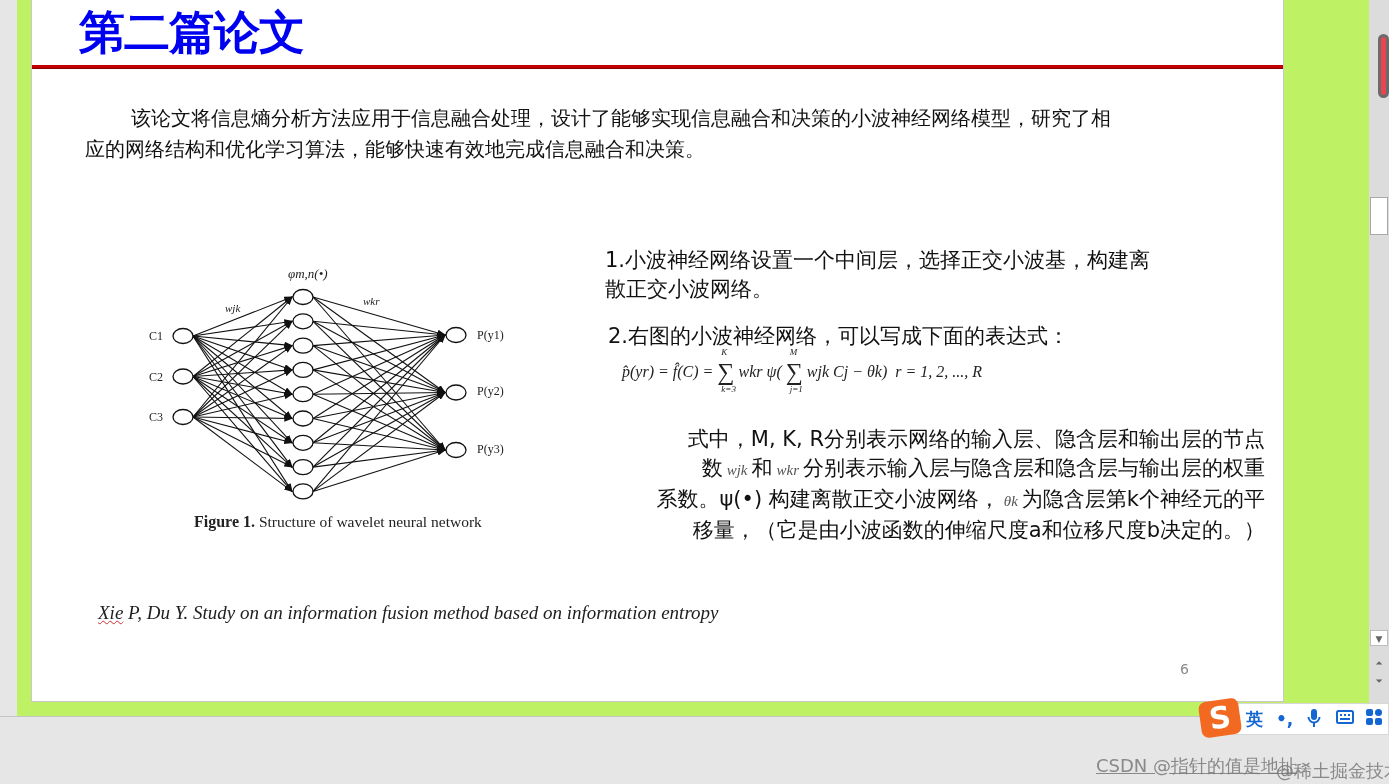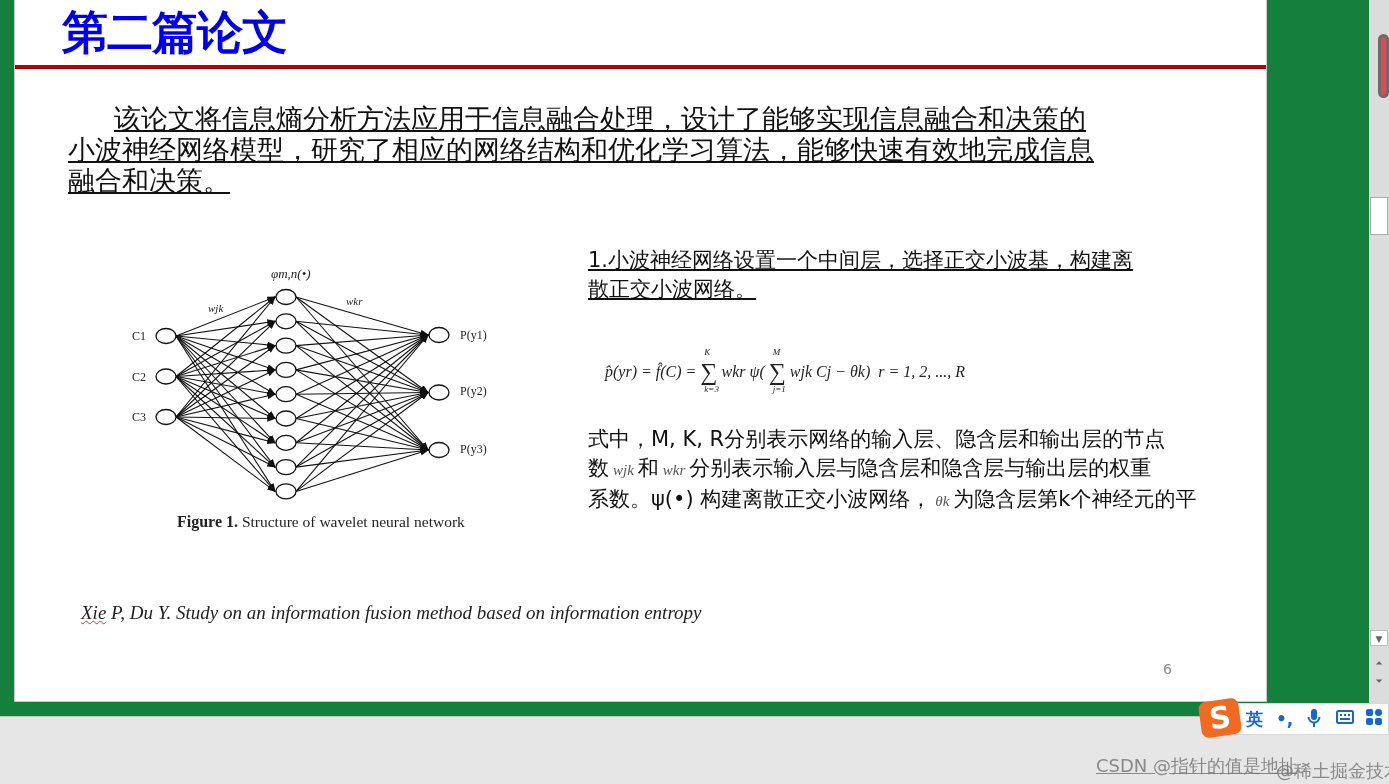--- a/index.html
+++ b/index.html
@@ -1,46 +1,46 @@
 <!DOCTYPE html>
 <html><head>
 <meta charset="utf-8">
 <style>
   * { box-sizing: border-box; margin: 0; padding: 0; }
   html, body { width: 1389px; height: 784px; overflow: hidden; background: #e6e6e6; }
   body { position: relative; font-family: "DejaVu Sans", sans-serif; }
 
-  .workspace { position: absolute; left: 0; top: 0; width: 1369px; height: 716px; background: #15803d; }
+  .workspace { position: absolute; left: 17px; top: 0; width: 1369px; height: 716px; background: #bef264; }
   .slide { position: absolute; left: 14px; top: 0; width: 1253px; height: 702px; background: #ffffff;
            border-left: 1px solid #c8c8c8; border-right: 1px solid #c8c8c8; border-bottom: 1px solid #c8c8c8; }
 
   .slide-title { position: absolute; left: 47px; top: 2px; font-size: 46px; font-weight: bold; color: #0000f0;
                  letter-spacing: -1px; line-height: 60px; font-family: "DejaVu Sans", sans-serif; }
   .title-rule { position: absolute; left: 0; top: 65px; width: 100%; height: 4px; background: #c00000; border-bottom: 1px solid #8a0000; }
 
-  .intro { position: absolute; left: 53px; top: 103px; width: 1030px; font-size: 27px; line-height: 31px; color: #111; text-decoration: underline; }
+  .intro { position: absolute; left: 53px; top: 103px; width: 1030px; font-size: 20px; line-height: 31px; color: #111; }
   .intro .indent { display: inline-block; width: 46px; }
 
   .figure { position: absolute; left: 95px; top: 260px; width: 380px; height: 280px; }
   .figure svg { position: absolute; left: 0; top: 0; }
   .fig-caption { position: absolute; left: 67px; top: 253px; font-family: "Liberation Serif", serif; font-size: 15.5px; color: #222; white-space: nowrap; }
   .fig-caption b { font-weight: bold; font-size: 16px; margin-top: 16px; }
 
-  .point { position: absolute; font-size: 21px; line-height: 29px; color: #111; text-decoration: underline; }
+  .point { position: absolute; font-size: 21px; line-height: 29px; color: #111; }
   .p1 { left: 573px; top: 246px; width: 560px; }
   .p2 { left: 576px; top: 322px; width: 560px; }
 
   .formula { position: absolute; left: 590px; top: 356px; font-family: "Liberation Serif", serif; font-style: italic; font-size: 16px; color: #222; white-space: nowrap; }
   .formula .sum { font-style: normal; font-size: 24px; position: relative; top: 3px; }
   .formula .lim { font-size: 9px; position: absolute; left: 4px; }
   .formula .sigma { position: relative; display: inline-block; }
   .formula .lim.top { top: -9px; }
   .formula .lim.bot { bottom: -11px; }
 
-  .desc { position: absolute; left: 573px; top: 425px; width: 660px; font-size: 21px; line-height: 29px; color: #111; }
+  .desc { position: absolute; left: 573px; top: 425px; width: 660px; font-size: 21px; line-height: 29px; color: #111; text-align: right; }
   .desc .sym { font-family: "Liberation Serif", serif; font-style: italic; font-size: 15px; color: #555; padding: 0 4px; }
 
   .reference { position: absolute; left: 66px; top: 600px; width: 780px; font-family: Liberation Serif, serif;
                font-style: italic; font-size: 19px; line-height: 25px; color: #1e1e1e; }
   .reference .spell { text-decoration: underline wavy #d03030; text-decoration-thickness: 1px; }
   .page-number { position: absolute; left: 1148px; top: 661px; font-size: 14px; color: #8a8a8a; }
 
   .scrollbar { position: absolute; left: 1369px; top: 0; width: 20px; height: 716px; background: #dcdcdc; }
   .scroll-thumb { position: absolute; left: 1px; top: 197px; width: 18px; height: 38px; background: #fff; border: 1px solid #a8a8a8; }
   .pen-marker { position: absolute; left: 9px; top: 34px; width: 11px; height: 64px; border: 3px solid #6b6b6b; border-radius: 6px; background: #e84652; }
@@ -165,34 +165,36 @@
           <text x="22" y="161">C3</text>
           <text x="350" y="79">P(y1)</text>
           <text x="350" y="135">P(y2)</text>
           <text x="350" y="193">P(y3)</text>
         </g>
       </svg>
       <div class="fig-caption"><b>Figure 1.</b> <span>Structure of wavelet neural network</span></div>
     </div>
 
     <div class="point p1">1.小波神经网络设置一个中间层，选择正交小波基，构建离散正交小波网络。</div>
+    <div class="point p2">2.右图的小波神经网络，可以写成下面的表达式：</div>
 
     <div class="formula">
       <span>p̂(yr) = f̂(C) =</span>
       <span class="sigma"><span class="lim top">K</span><span class="sum">∑</span><span class="lim bot">k=3</span></span>
       <span>wkr ψ(</span>
       <span class="sigma"><span class="lim top">M</span><span class="sum">∑</span><span class="lim bot">j=1</span></span>
       <span>wjk Cj − θk)</span>
       &nbsp;<span>r = 1, 2, ..., R</span>
     </div>
 
     <div class="desc">
       <div>式中，M, K, R分别表示网络的输入层、隐含层和输出层的节点</div>
       <div><span>数</span><span class="sym">wjk</span><span>和</span><span class="sym">wkr</span><span>分别表示输入层与隐含层和隐含层与输出层的权重</span></div>
       <div><span>系数。ψ(•) 构建离散正交小波网络，</span><span class="sym">θk</span><span>为隐含层第k个神经元的平</span></div>
+      <div>移量，（它是由小波函数的伸缩尺度a和位移尺度b决定的。）</div>
     </div>
 
     <div class="reference">
       <div><span class="spell">Xie</span><span> P, Du Y. Study on an information fusion method based on information entropy</span></div>
     </div>
 
     <div class="page-number">6</div>
   </div>
 </div>
 

